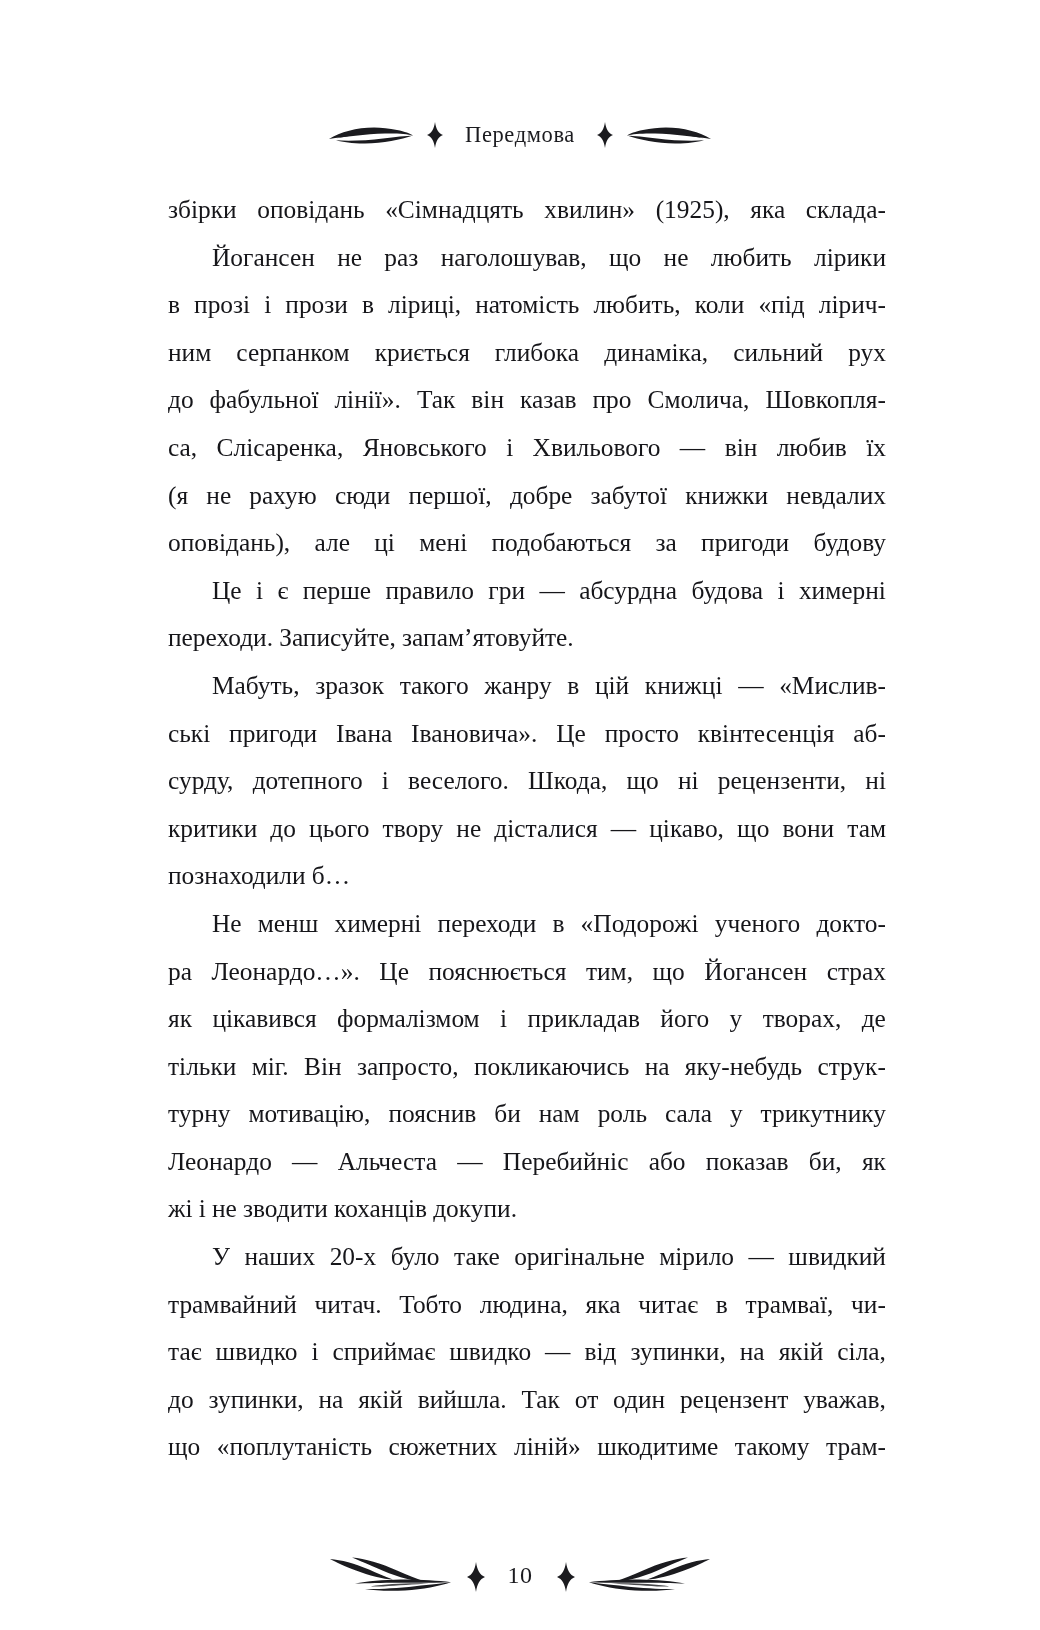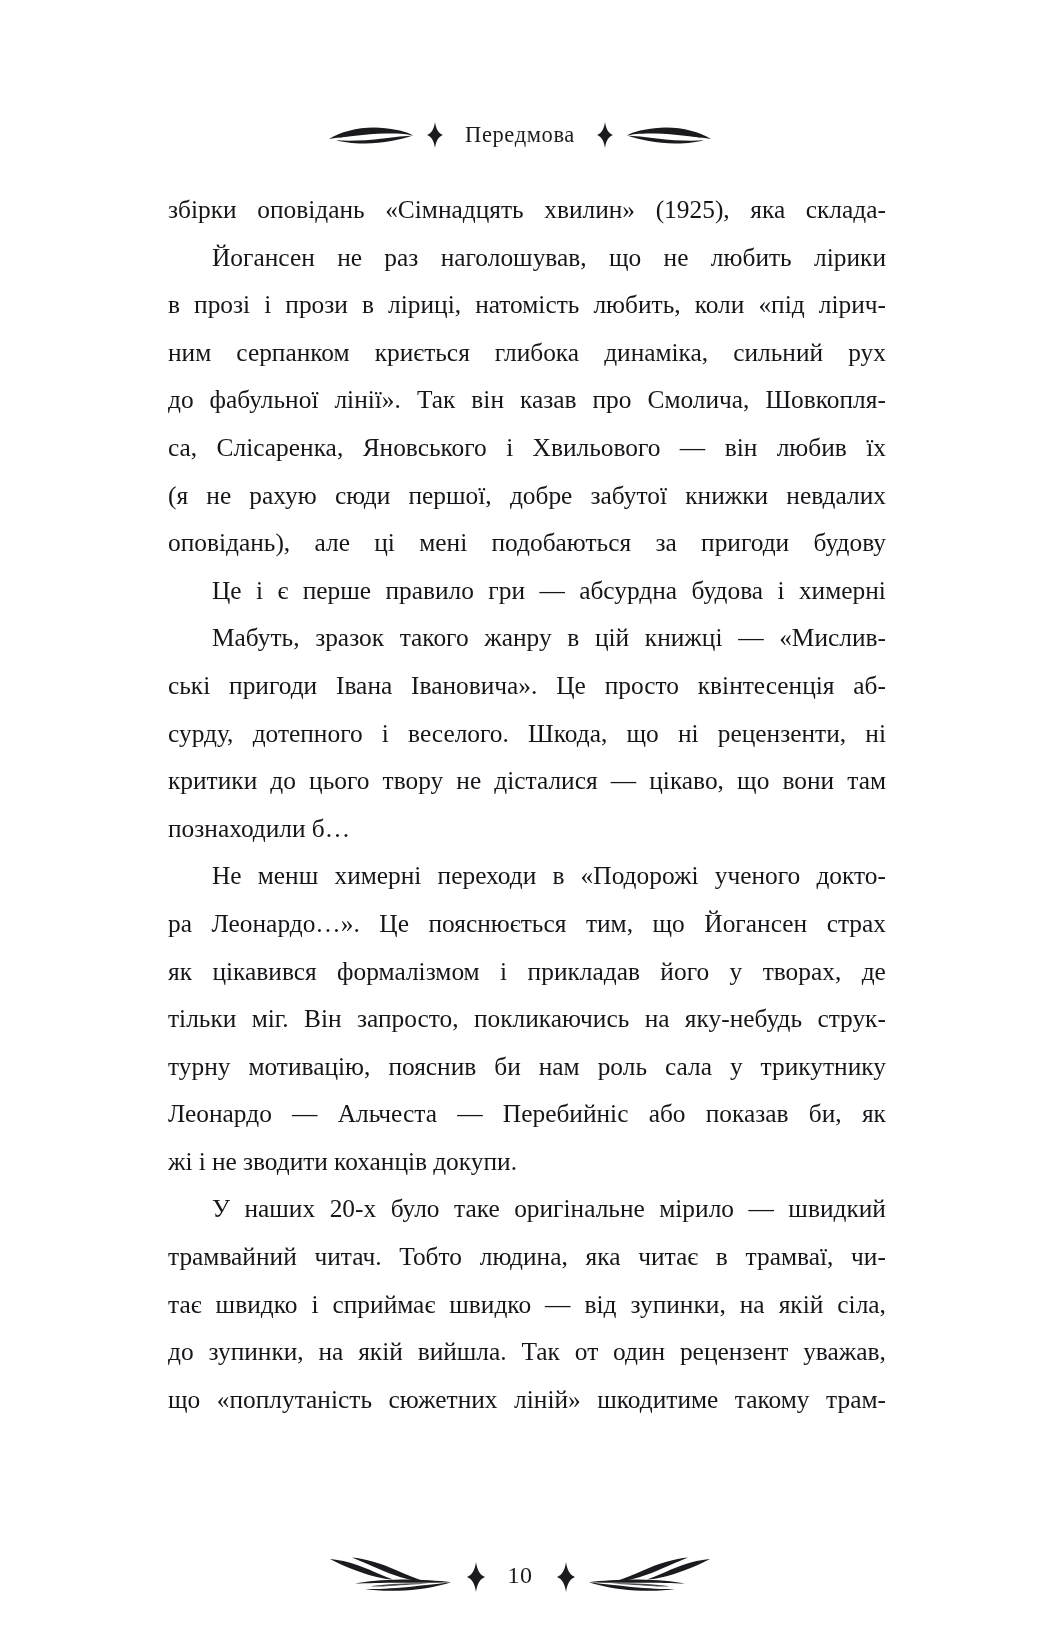--- a/index.html
+++ b/index.html
@@ -254,20 +254,21 @@
             <span>є</span>
             <span>перше</span>
             <span>правило</span>
             <span>гри</span>
             <span>—</span>
             <span>абсурдна</span>
             <span>будова</span>
             <span>і</span>
             <span>химерні</span>
           </span>
+          <span class="line">переходи. Записуйте, запам’ятовуйте.</span>
         </p>
         <p class="para">
           <span class="line just ind">
             <span>Мабуть,</span>
             <span>зразок</span>
             <span>такого</span>
             <span>жанру</span>
             <span>в</span>
             <span>цій</span>
             <span>книжці</span>

